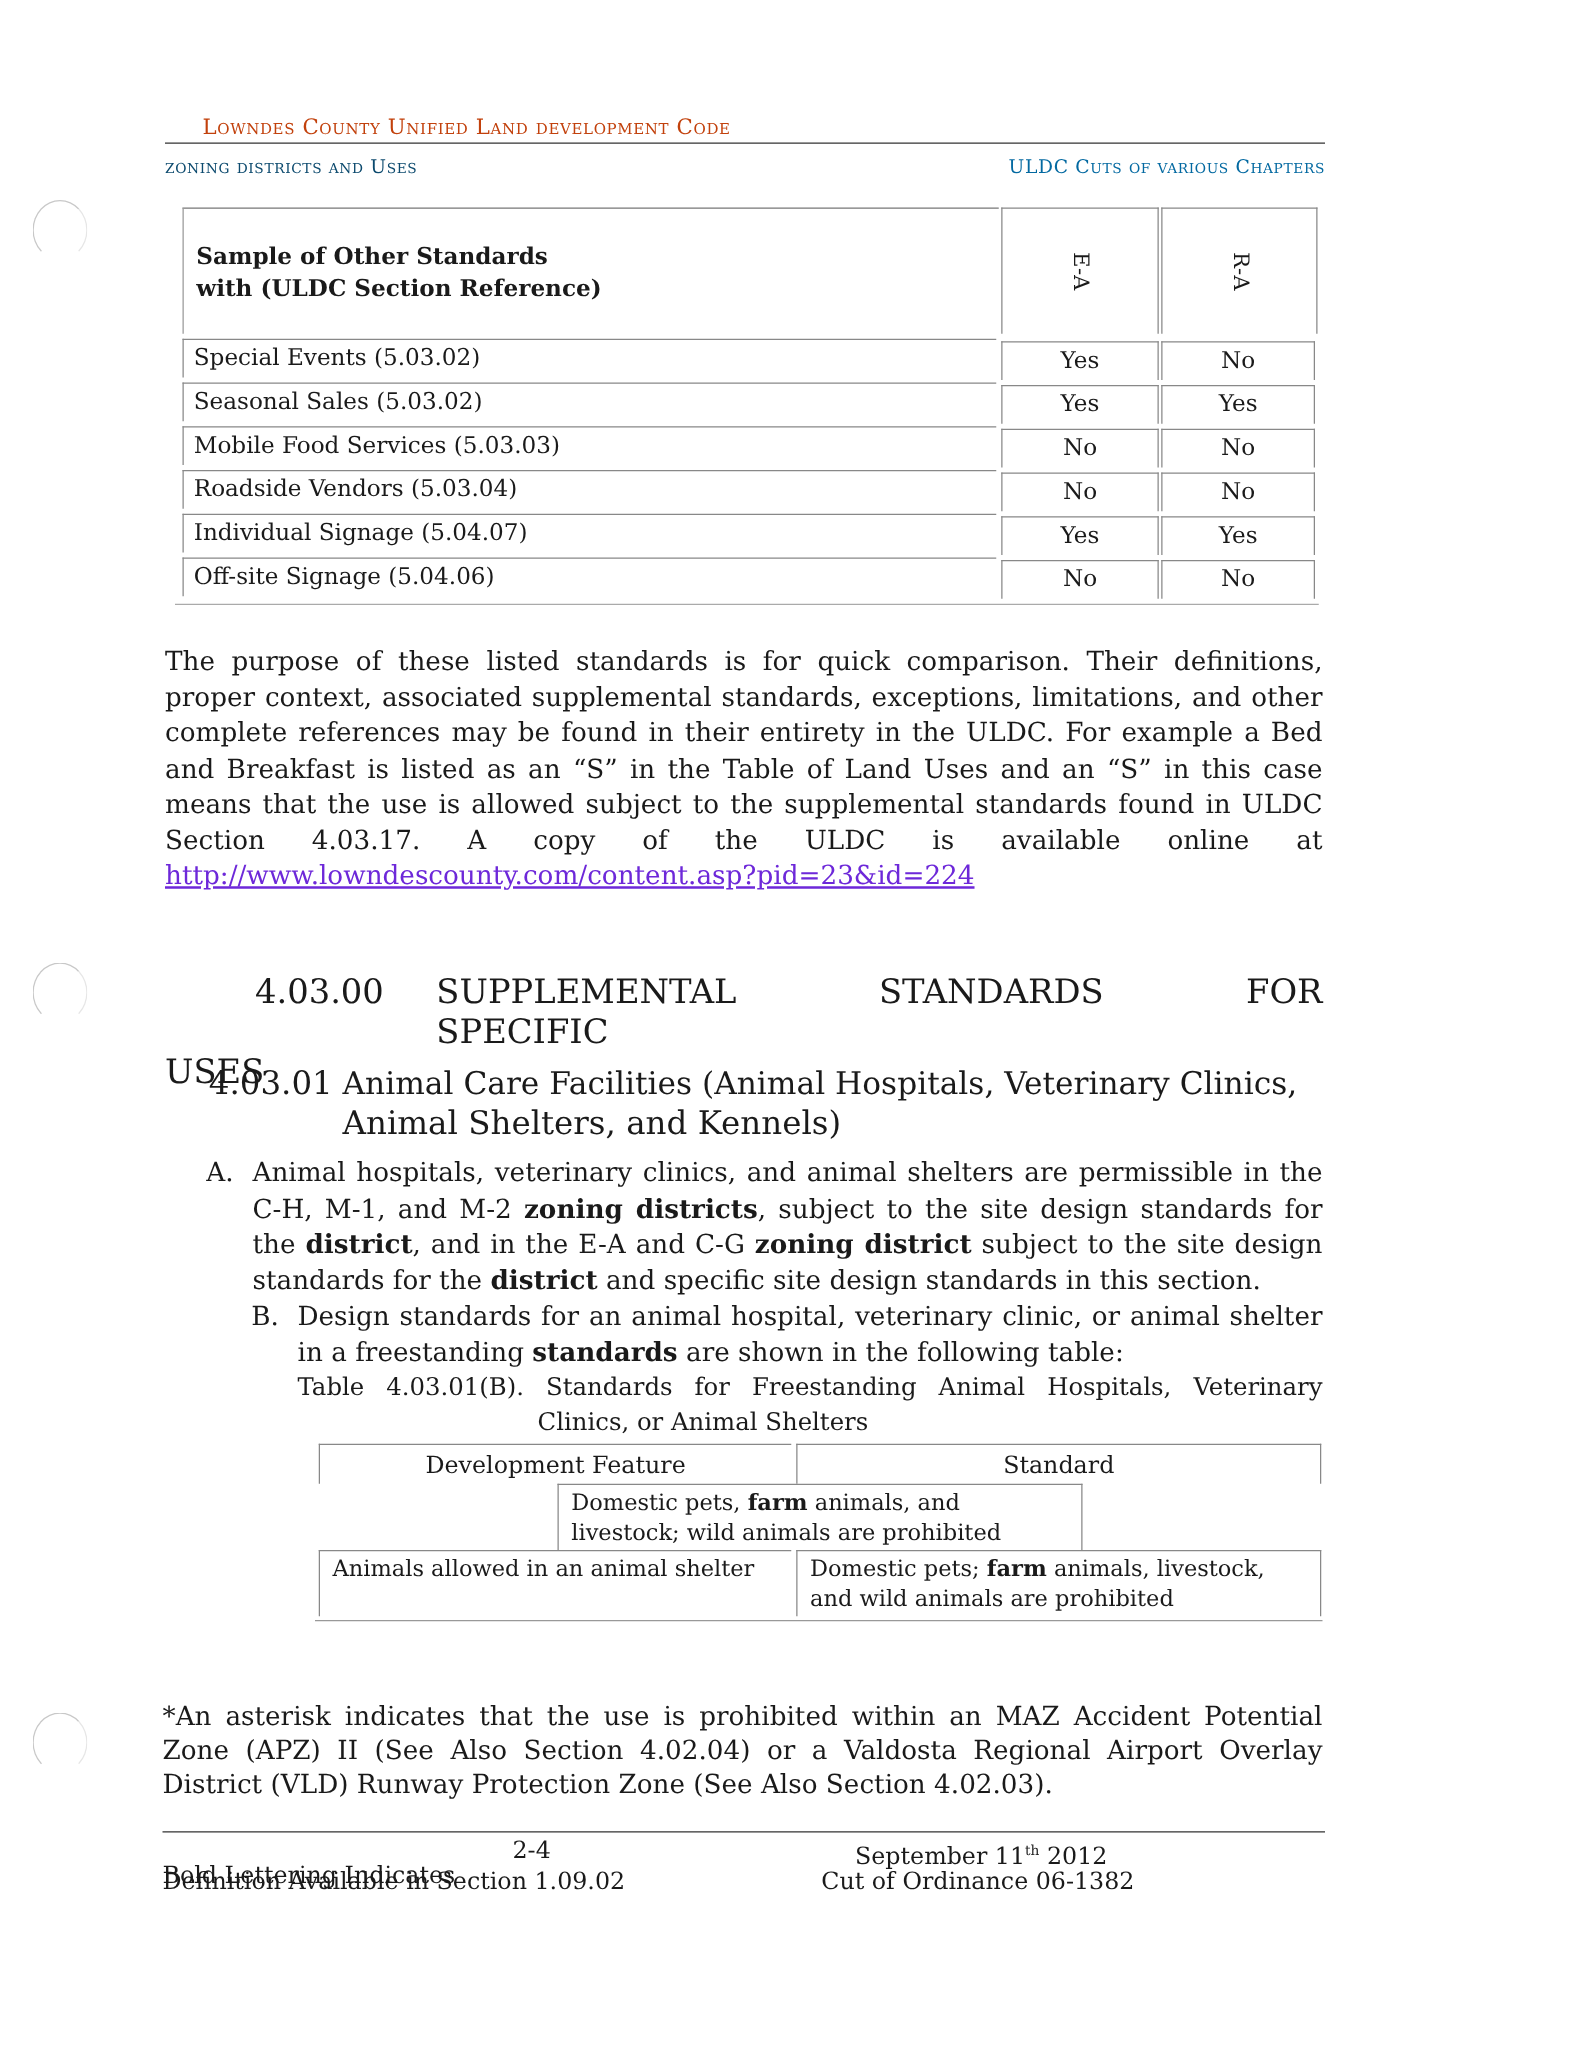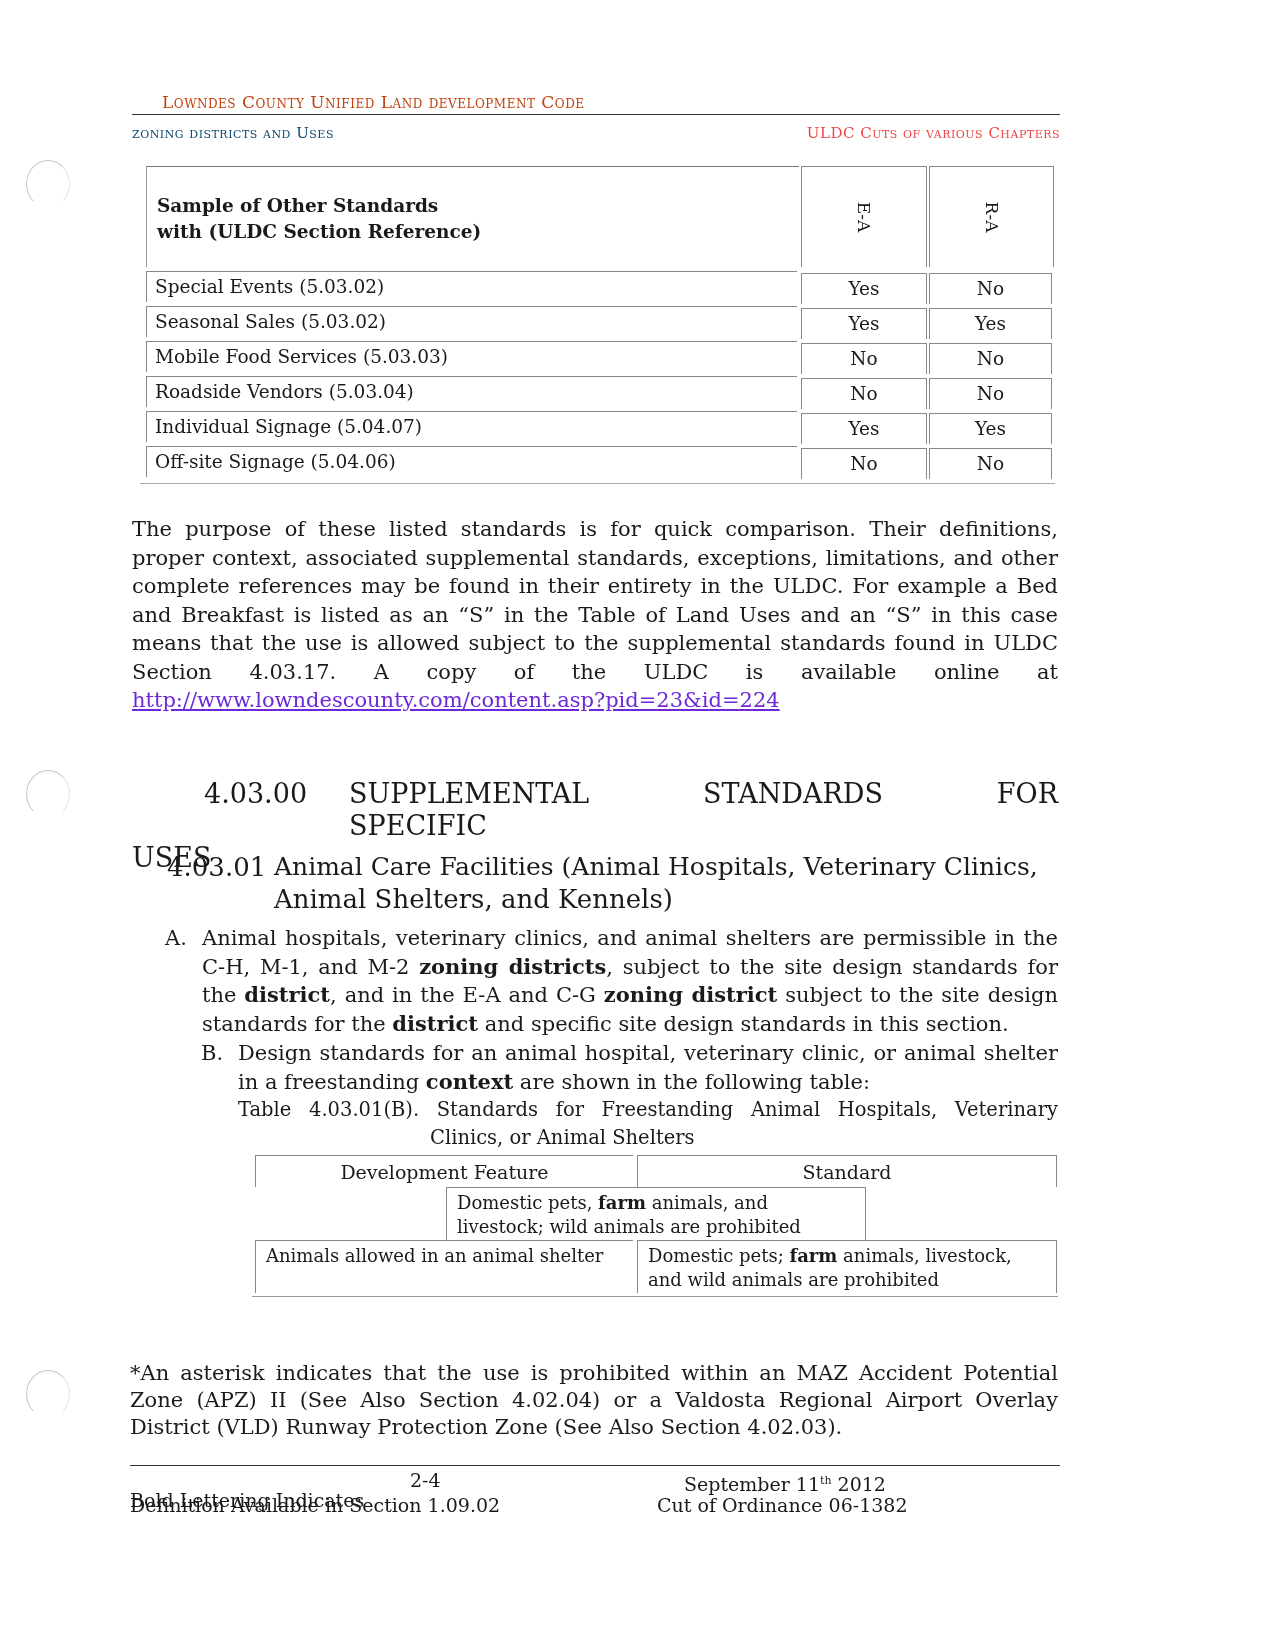--- a/index.html
+++ b/index.html
@@ -9,21 +9,21 @@
 
   
   .hole { position: absolute; width: 42px; height: 46px; border: 1.5px solid #c8c8c8;
           border-radius: 50%; border-right-color: #e6e6e6; border-bottom-color: transparent; }
 
   
   .hdr-title { left: 132px; top: 92px; font-size: 17px; letter-spacing: 0.5px; color: #c2410c;
                font-variant: small-caps; margin-left: 30px; }
   .hdr-rule { left: 132px; top: 114px; width: 928px; height: 0; border-top: 1.5px solid #333; }
   .hdr-left { left: 132px; top: 124px; font-size: 15px; color: #0c4a6e; font-variant: small-caps; letter-spacing: 0.5px;}
-  .hdr-right { right: 215px; top: 124px; font-size: 15px; color: #ef4444; font-variant: small-caps; letter-spacing: 0.5px;}
+  .hdr-right { right: 215px; top: 124px; font-size: 15px; color: #0369a1; font-variant: small-caps; letter-spacing: 0.5px;}
 
   
   .std-head-main { left: 146px; top: 166px; width: 652px; height: 100px;
                    border-top: 1px solid #777; border-left: 1px solid #999; }
   .std-head-main .txt { position: absolute; left: 10px; top: 26px; font-size: 18.5px; font-weight: bold; line-height: 26px; }
   .std-col { position: absolute; border: 1px solid #888; border-bottom: none; height: 100px; }
   .std-col .rot { position: absolute; left: 50%; top: 50%; transform: translate(-50%,-50%) rotate(90deg);
                   font-size: 17px; white-space: nowrap; }
   .col-ea { left: 801px; top: 166px; width: 124px; }
   .col-ra { left: 929px; top: 166px; width: 123px; }
@@ -192,21 +192,21 @@
 <div class="abs list-a" style="top:924px;">
   <div style="display:flex;">
     <span style="width:37px; flex:none;">A.</span>
     <span id="item-a-text" style="flex:1;"><span>Animal hospitals, veterinary clinics, and animal shelters are permissible in the C-H, M-1, and M-2 </span><span class="b">zoning districts</span><span>, subject to the site design standards for the </span><span class="b">district</span><span>, and in the E-A and C-G </span><span class="b">zoning district</span><span> subject to the site design standards for the </span><span class="b">district</span><span> and specific site design standards in this section.</span></span>
   </div>
 </div>
 
 <div class="abs list-b" style="top:1039px;">
   <div style="display:flex;">
     <span style="width:37px; flex:none;">B.</span>
-    <span id="item-b-text" style="flex:1;"><span>Design standards for an animal hospital, veterinary clinic, or animal shelter in a freestanding </span><span class="b">context</span><span> are shown in the following table:</span></span>
+    <span id="item-b-text" style="flex:1;"><span>Design standards for an animal hospital, veterinary clinic, or animal shelter in a freestanding </span><span class="b">standards</span><span> are shown in the following table:</span></span>
   </div>
 </div>
 
 <div class="abs tbl-cap" style="top:1096px;">
   <div style="text-align:justify; text-align-last:justify;">Table 4.03.01(B). Standards for Freestanding Animal Hospitals, Veterinary</div>
   <div style="padding-left:192px;">Clinics, or Animal Shelters</div>
 </div>
 
 <div class="abs an-table">
   <div class="an-row an-head">

